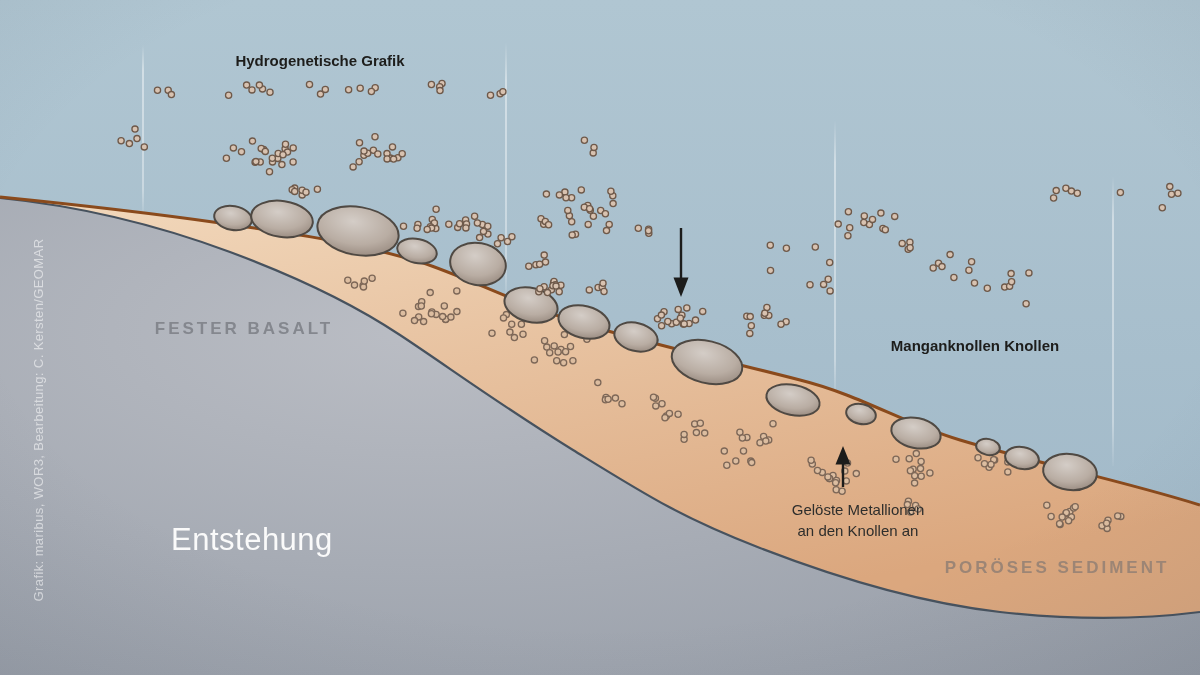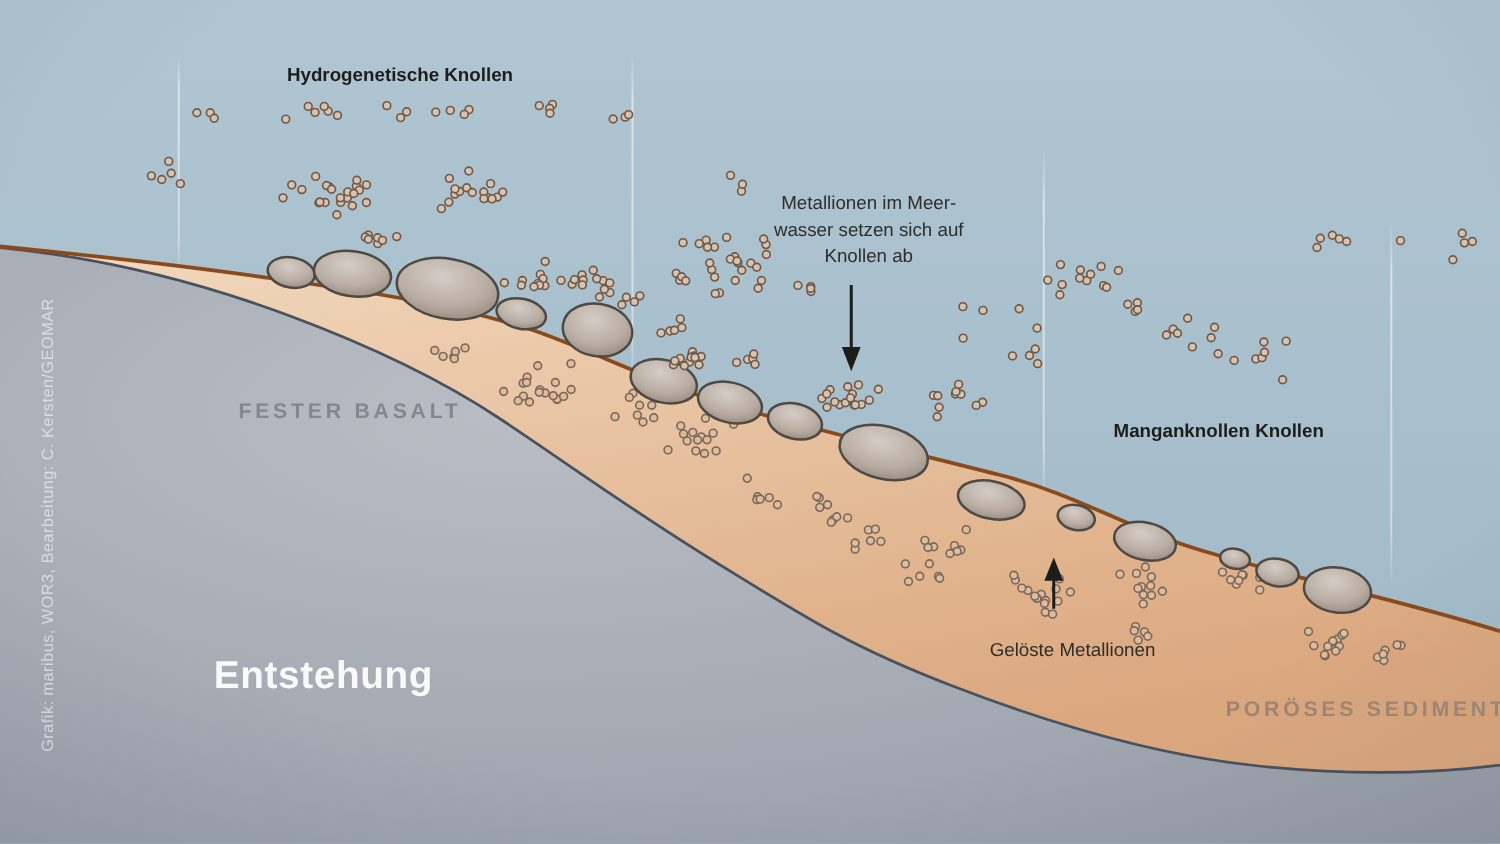--- a/index.html
+++ b/index.html
@@ -9,27 +9,27 @@
   }
   #scene{position:absolute;left:0;top:0;}
   .lbl{
     position:absolute;transform:translate(-50%,-50%);
     text-align:center;white-space:nowrap;
     font-size:15px;line-height:21px;font-weight:700;color:#1d1d1b;
   }
   .lbl.regular{font-weight:400;color:#2e2e2c;}
   .region{
     position:absolute;transform:translate(-50%,-50%);
-    font-size:17px;font-weight:700;letter-spacing:3px;white-space:nowrap;margin-left:36px;
+    font-size:17px;font-weight:700;letter-spacing:3px;white-space:nowrap;
   }
   #region-basalt{color:#84878e;}
   #region-sediment{color:#9c8575;text-align:right;}
   #title{
     position:absolute;left:171px;top:520px;
-    font-size:31px;line-height:39px;font-weight:700;
+    font-size:31px;line-height:39px;font-weight:400;
     letter-spacing:0.5px;color:#fafafa;
   }
   #credit{
     position:absolute;left:38px;top:420px;
     transform:translate(-50%,-50%) rotate(-90deg);
     white-space:nowrap;font-size:13px;letter-spacing:0.4px;
     color:rgba(255,255,255,0.55);
   }
 </style>
 </head>
@@ -478,35 +478,31 @@
         <line x1="681" y1="228" x2="681" y2="279" stroke="#1c1c1b" stroke-width="2.4"></line>
         <polygon points="681,297 673.5,277.5 688.5,277.5" fill="#1c1c1b"></polygon>
       </g>
       <g>
         <line x1="843" y1="487" x2="843" y2="463" stroke="#1c1c1b" stroke-width="2.4"></line>
         <polygon points="843,446 835.5,464.5 850.5,464.5" fill="#1c1c1b"></polygon>
       </g>
       <rect x="0" y="0" width="1200" height="675" fill="url(#vigG)"></rect>
     </svg>
 
-  <div class="lbl" id="lbl-hydro" style="left:320px;top:60px">Hydrogenetische Knollen</div>
+  <div class="lbl" id="lbl-hydro" style="left:320px;top:60px">Hydrogenetische Grafik</div>
 
   <div class="lbl" style="left:676px;top:112px">
   </div>
 
-  <div class="lbl regular" style="left:695px;top:184px">
-    <div>Metallionen im Meer-</div>
-    <div>wasser setzen sich auf</div>
-    <div>Knollen ab</div>
-  </div>
 
   <div class="lbl" style="left:975px;top:345px">Manganknollen Knollen</div>
 
   <div class="lbl regular" style="left:858px;top:520px">
     <div>Gelöste Metallionen</div>
+    <div>an den Knollen an</div>
   </div>
 
   <div class="region" id="region-basalt" style="left:244px;top:329px">FESTER BASALT</div>
 
   <div class="region" id="region-sediment" style="left:1057px;top:568px">PORÖSES SEDIMENT</div>
 
   <div id="title">
     <div>Entstehung</div>
   </div>
 

